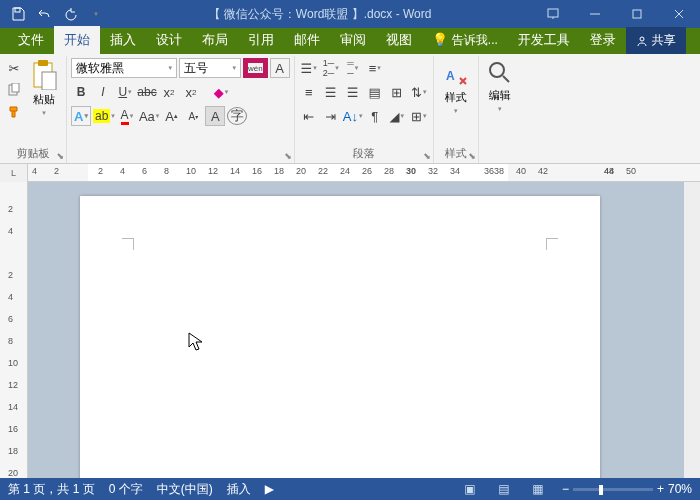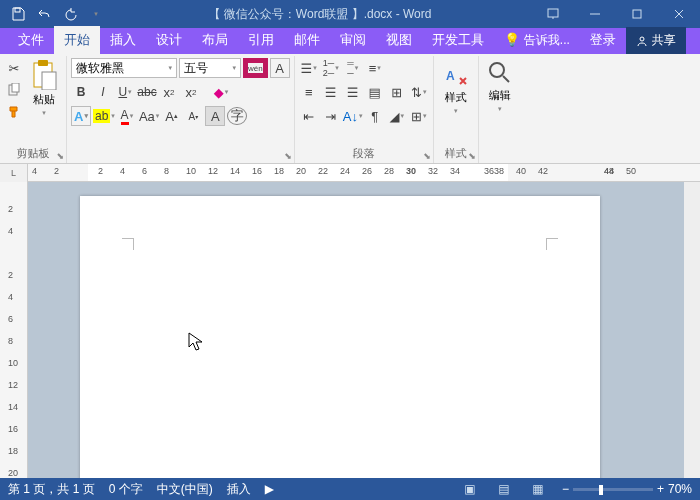--- a/index.html
+++ b/index.html
@@ -3,21 +3,21 @@
 <meta charset="utf-8">
 <style>
 *{box-sizing:border-box;margin:0;padding:0;font-family:"Microsoft YaHei",sans-serif;font-size:12px;user-select:none}
 body{width:700px;height:500px;overflow:hidden;background:#fff;display:flex;flex-direction:column}
 .titlebar{height:28px;background:#2b579a;display:flex;align-items:center;color:#fff}
 .qat{display:flex;align-items:center;gap:2px;padding-left:6px}
 .qat-btn{width:24px;height:24px;display:flex;align-items:center;justify-content:center;cursor:pointer}
 .title{flex:1;text-align:center;font-size:12px;color:#cde}
 .winbtns{display:flex}
 .winbtn{width:42px;height:28px;display:flex;align-items:center;justify-content:center;cursor:pointer;color:#cde}
-.tabs{height:26px;background:#8b5cf6;display:flex;align-items:flex-end;color:#fff;padding-left:8px;gap:0}
+.tabs{height:26px;background:#4d7c0f;display:flex;align-items:flex-end;color:#fff;padding-left:8px;gap:0}
 .tab{padding:5px 10px;cursor:pointer;font-size:13px}
 .tab.active{background:#f3f3f3;color:#2b579a;font-weight:500}
 .tab.share{background:#1e3f73;color:#fff;display:flex;align-items:center;gap:4px}
 .ribbon{height:110px;background:#f3f3f3;border-bottom:1px solid #ccc;display:flex;padding:2px 0 0 0}
 .grp{display:flex;flex-direction:column;border-right:1px solid #ddd;padding:2px 4px 0 4px;position:relative}
 .grp-body{flex:1;display:flex;align-items:flex-start;gap:2px}
 .grp-label{text-align:center;font-size:11px;color:#666;padding:2px 0}
 .bigbtn{display:flex;flex-direction:column;align-items:center;justify-content:center;padding:2px 4px;cursor:pointer;gap:2px}
 .bigbtn-lbl{font-size:11px}
 .col{display:flex;flex-direction:column;gap:2px}
@@ -105,22 +105,22 @@
 <div class="tabs">
   <div class="tab">文件</div>
   <div class="tab active">开始</div>
   <div class="tab">插入</div>
   <div class="tab">设计</div>
   <div class="tab">布局</div>
   <div class="tab">引用</div>
   <div class="tab">邮件</div>
   <div class="tab">审阅</div>
   <div class="tab">视图</div>
+  <div class="tab">💡 <span>告诉我...</span></div>
   <div class="tab">开发工具</div>
-  <div class="tab">💡 <span>告诉我...</span></div>
   <div class="tab">登录</div>
   <div class="tab share">
       <svg width="12" height="12">
         <circle cx="6" cy="4" r="2" fill="none" stroke="#fff"></circle>
         <path d="M2 11c0-2 2-3 4-3s4 1 4 3" fill="none" stroke="#fff"></path>
       </svg>
       <span>共享</span>
     </div>
 </div>
 

